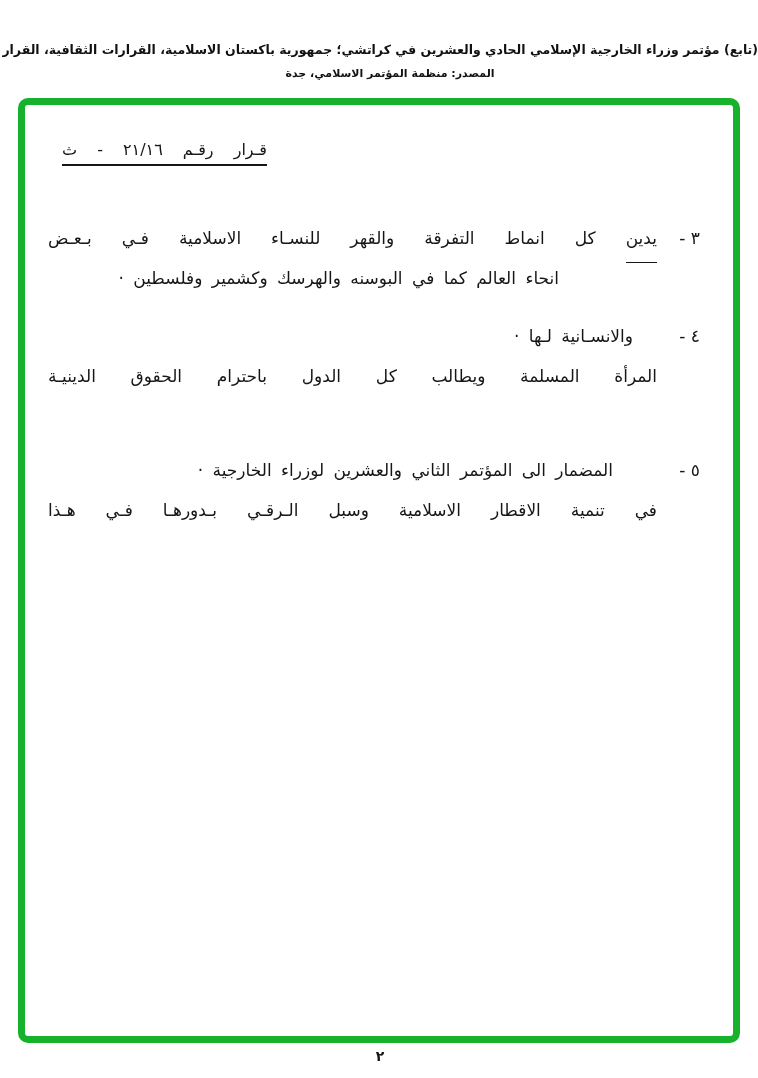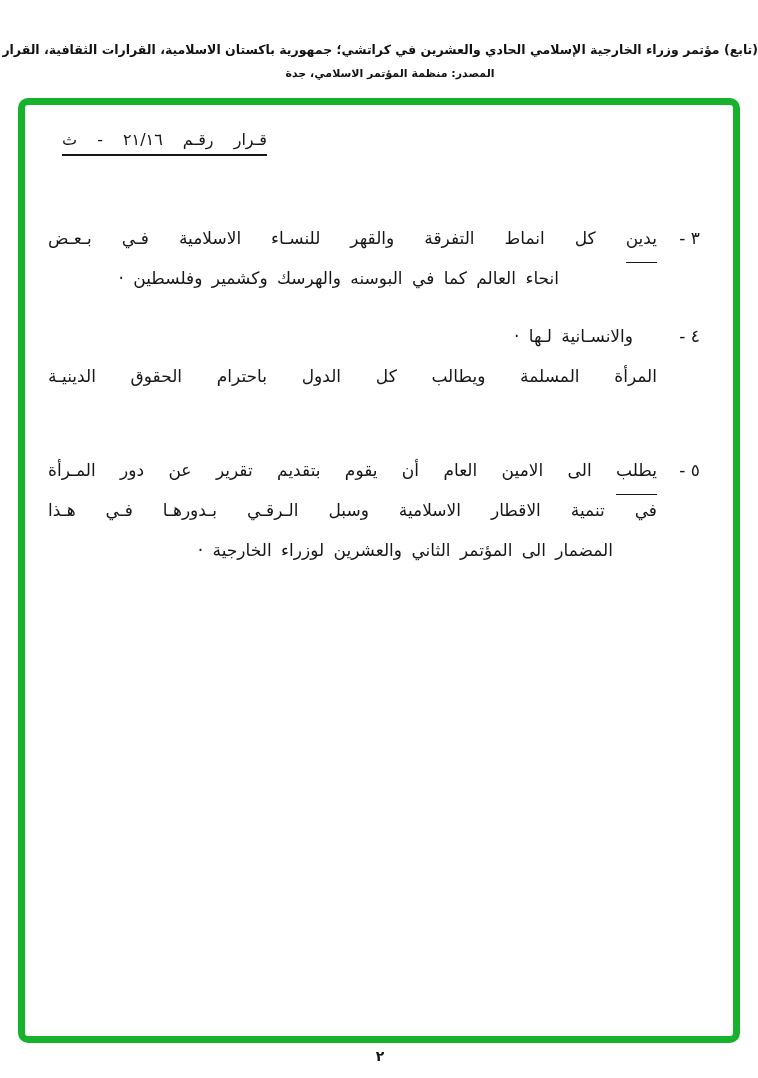--- a/index.html
+++ b/index.html
@@ -50,21 +50,21 @@
     height: 945px;
     box-sizing: border-box;
     border: 7px solid #16b22b;
     border-radius: 10px;
     background: transparent;
   }
   
   .doc-title {
     position: absolute;
     left: 62px;
-    top: 130px;
+    top: 140px;
     width: 205px;
     direction: rtl;
     font-size: 16px;
     letter-spacing: 0.5px;
     text-align: justify;
     text-align-last: justify;
     padding-bottom: 5px;
     border-bottom: 2px solid #161616;
     white-space: nowrap;
     overflow: visible;
@@ -137,20 +137,19 @@
   </div>
 
   <div class="para-num" style="top:316px">٤ -</div>
   <div class="para-body" style="top:316px">
     <div class="line short" style="padding-right:24px">والانسـانية لـها ·</div>
     <div class="line fill">المرأة المسلمة ويطالب كل الدول باحترام الحقوق الدينيـة</div>
   </div>
 
   <div class="para-num" style="top:450px">٥ -</div>
   <div class="para-body" style="top:450px">
-    <div class="line fill"><span class="lead-underline">يطلب</span> <span>الى الامين العام أن يقوم بتقديم تقرير عن دور المـرأة</span></div>
+    <div class="line short" style="padding-right:44px">المضمار الى المؤتمر الثاني والعشرين لوزراء الخارجية ·</div>
     <div class="line fill">في تنمية الاقطار الاسلامية وسبل الـرقـي بـدورهـا فـي هـذا</div>
-    <div class="line short" style="padding-right:44px">المضمار الى المؤتمر الثاني والعشرين لوزراء الخارجية ·</div>
   </div>
 
   <div class="page-number">٢</div>
 
 </div>
 
 </body></html>

